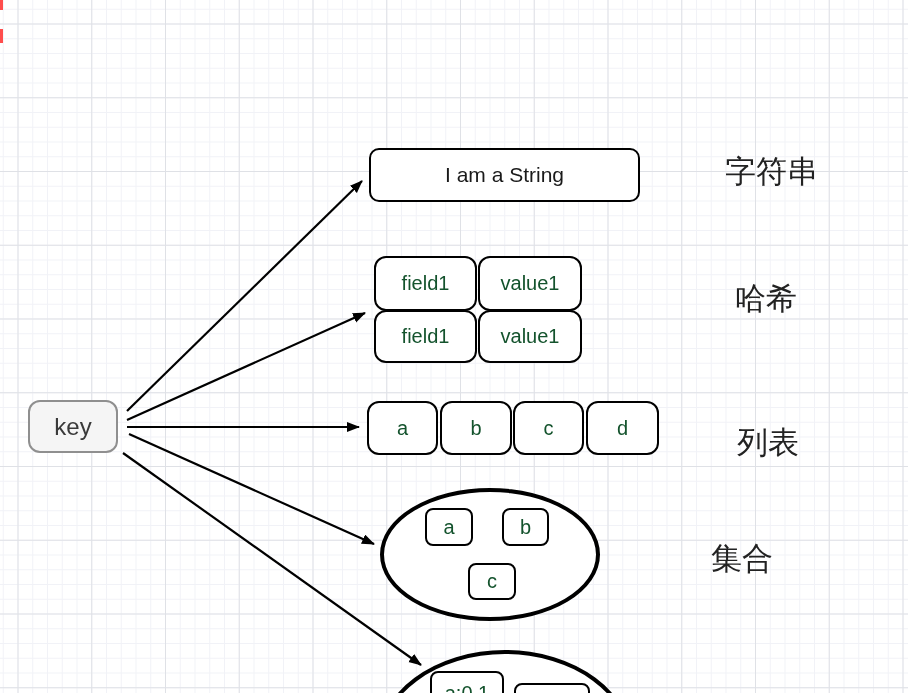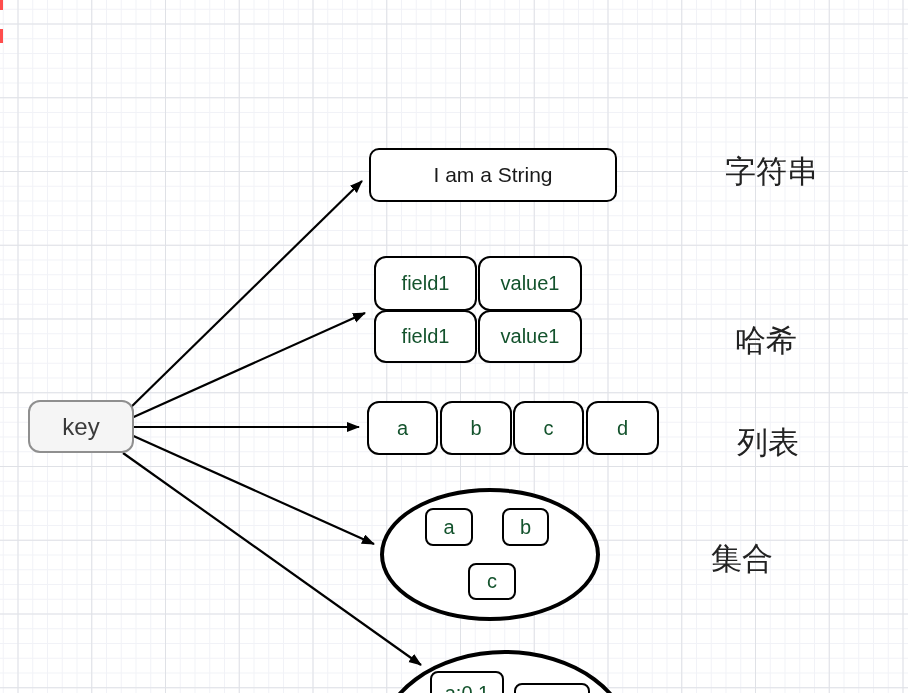--- a/index.html
+++ b/index.html
@@ -25,26 +25,26 @@
   .red-mark.m1{top:0;height:10px;}
   .red-mark.m2{top:29px;height:14px;}
   .arrows{position:absolute;left:0;top:0;pointer-events:none;}
   .shape{
     position:absolute;box-sizing:border-box;
     display:flex;align-items:center;justify-content:center;
     background:#fff;border:2.5px solid #000;border-radius:10px;
     font-size:20px;color:#14532d;
   }
   .key-box{
-    position:absolute;box-sizing:border-box;left:28px;top:400px;width:106px;height:53px;
+    position:absolute;box-sizing:border-box;left:28px;top:400px;width:90px;height:53px;
     display:flex;align-items:center;justify-content:center;
     background:#f5f5f5;border:2.5px solid #8f8f8f;border-radius:12px;
     font-size:24px;color:#3a3a3a;
   }
-  .string-box{left:369px;top:148px;width:248px;height:54px;font-size:21px;color:#1a1a1a;}
+  .string-box{left:369px;top:148px;width:271px;height:54px;font-size:21px;color:#1a1a1a;}
   .hash-cell{border-radius:12px;}
   .hc0{left:374px;top:256px;width:103px;height:55px;}
   .hc1{left:478px;top:256px;width:104px;height:55px;}
   .hc2{left:374px;top:310px;width:103px;height:53px;}
   .hc3{left:478px;top:310px;width:104px;height:53px;}
   .list-cell{border-radius:12px;}
   .lc0{left:367px;top:401px;width:71px;height:54px;}
   .lc1{left:440px;top:401px;width:72px;height:54px;}
   .lc2{left:513px;top:401px;width:71px;height:54px;}
   .lc3{left:586px;top:401px;width:73px;height:54px;}
@@ -55,21 +55,21 @@
   .set-ellipse{left:380px;top:488px;width:220px;height:133px;}
   .zset-ellipse{left:377px;top:650px;width:256px;height:190px;}
   .set-cell{border-width:2px;border-radius:8px;font-size:20px;}
   .sc0{left:425px;top:508px;width:48px;height:38px;}
   .sc1{left:502px;top:508px;width:47px;height:38px;}
   .sc2{left:468px;top:563px;width:48px;height:37px;}
   .zc0{left:430px;top:671px;width:74px;height:44px;border-width:2px;border-radius:8px;}
   .zc1{left:514px;top:683px;width:76px;height:40px;border-width:2px;border-radius:8px;}
   .side-label{position:absolute;font-size:31px;color:#222;line-height:28px;text-align:center;}
   .sl-string{left:725px;top:158px;}
-  .sl-hash{left:735px;top:285px;margin-top:42px;}
+  .sl-hash{left:735px;top:285px;}
   .sl-list{left:737px;top:429px;}
   .sl-set{left:711px;top:545px;}
 </style>
 </head>
 <body>
 
 <div class="canvas">
 
   <div class="red-mark m1"></div>
   <div class="red-mark m2"></div>

